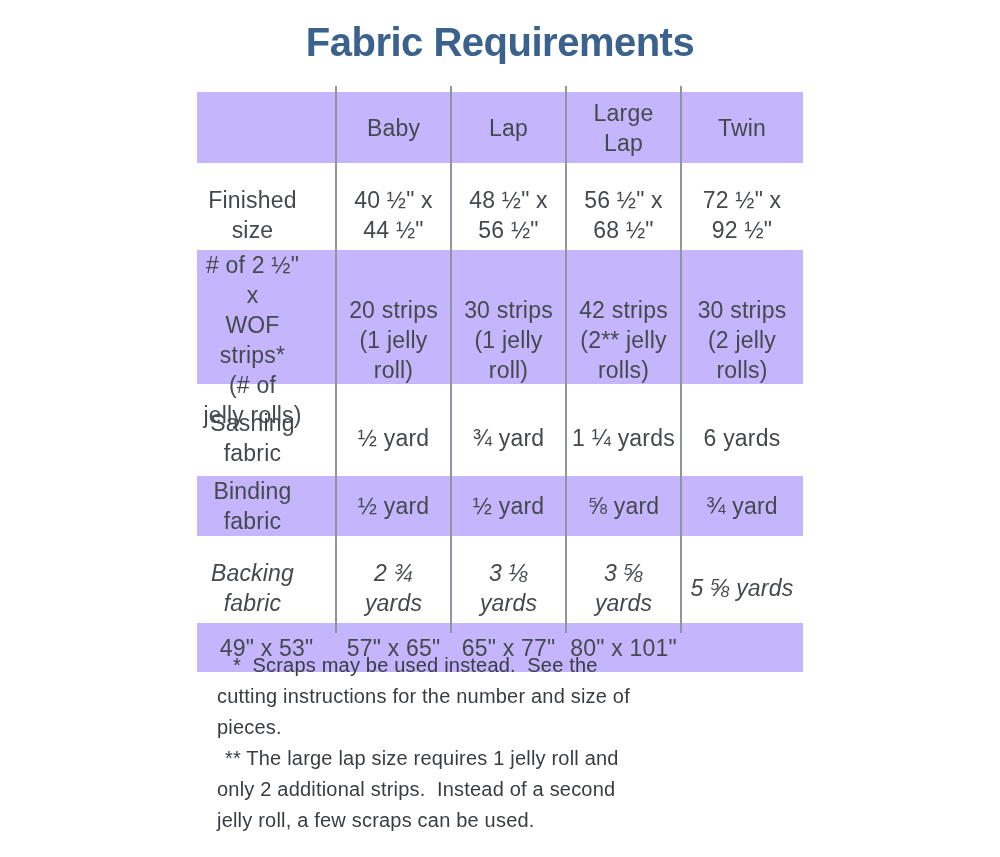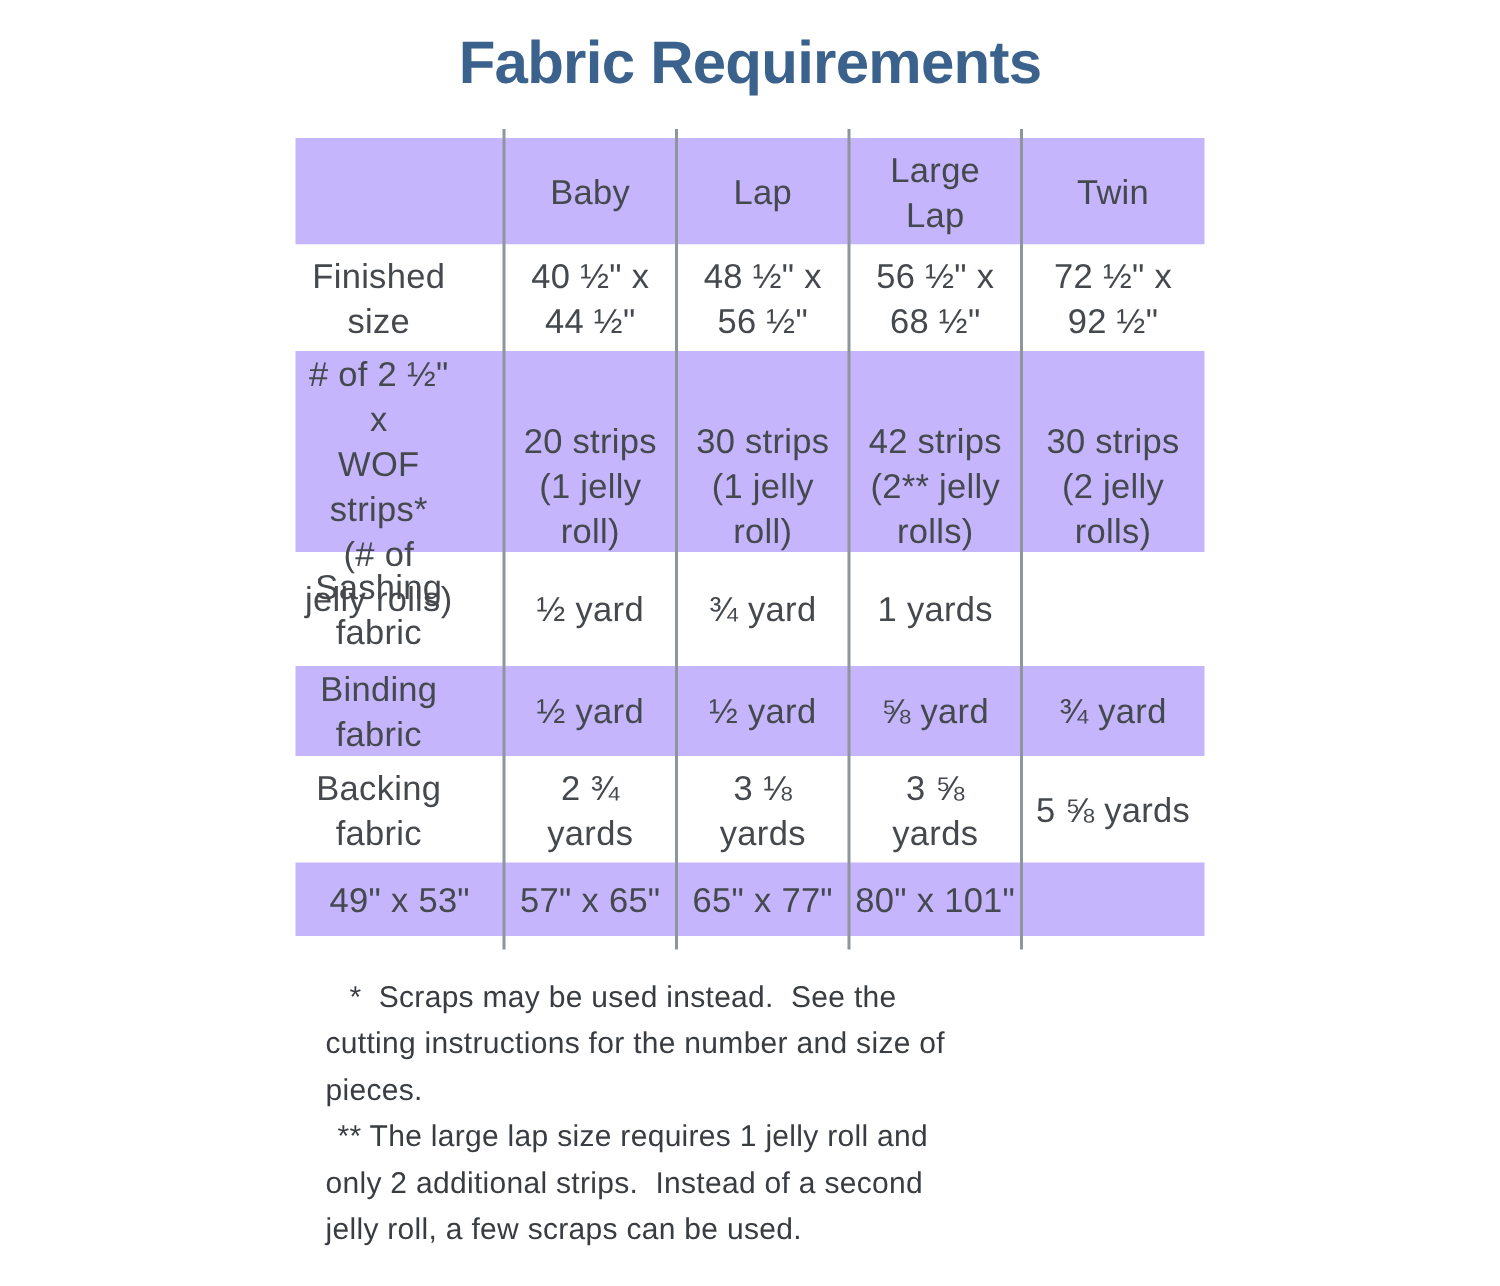--- a/index.html
+++ b/index.html
@@ -27,27 +27,27 @@
     position: absolute;
     left: 197px; top: 92px;
     width: 606px;
   }
   .trow {
     display: grid;
     grid-template-columns: 139px 115px 115px 115px 122px;
     width: 606px;
   }
   .trow.blue  { background: #c4b5fd; }
-  .trow.white { background: #ffffff; }
+  .trow.white { background: #ffffff; margin-top: 16px; }
   .r-header  { height: 71px; }
   .r-finished { height: 71px; }
   .r-strips  { height: 134px; }
   .r-sashing { height: 76px; }
   .r-binding { height: 60px; }
-  .r-backing { height: 71px; }
+  .r-backing { height: 71px; font-style: italic; }
   .r-batting { height: 49px; }
 
   .cell {
     display: flex;
     align-items: center;
     justify-content: center;
     text-align: center;
     white-space: pre-line;
     font-size: 23px;
     line-height: 30px;
@@ -133,21 +133,22 @@
       <div class="cell">30 strips
 (2 jelly
 rolls)</div>
     </div>
 
     <div class="trow white r-sashing">
       <div class="cell label">Sashing
 fabric</div>
       <div class="cell">½ yard</div>
       <div class="cell">¾ yard</div>
-      <div class="cell">1 yards</div>
+      <div class="cell">1 ¼ yards</div>
+      <div class="cell">6 yards</div>
     </div>
 
     <div class="trow blue r-binding">
       <div class="cell label">Binding
 fabric</div>
       <div class="cell">½ yard</div>
       <div class="cell">½ yard</div>
       <div class="cell">⅝ yard</div>
       <div class="cell">¾ yard</div>
     </div>

